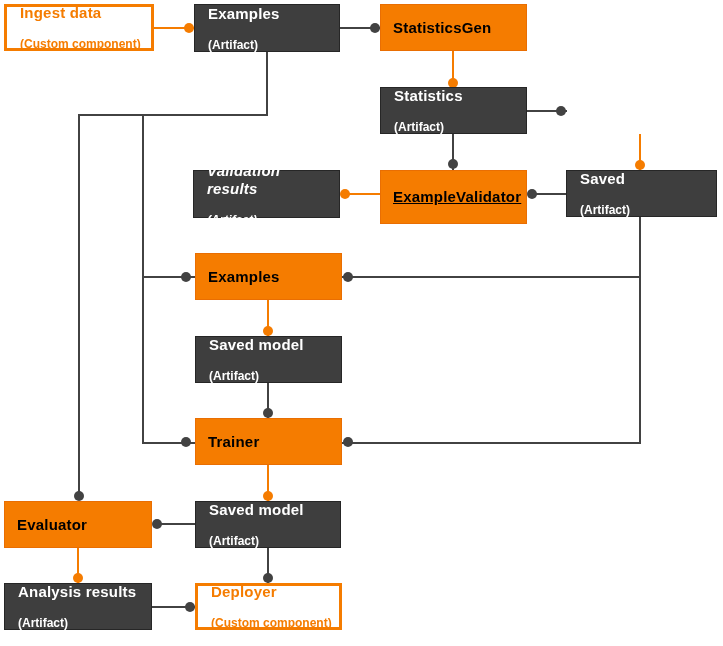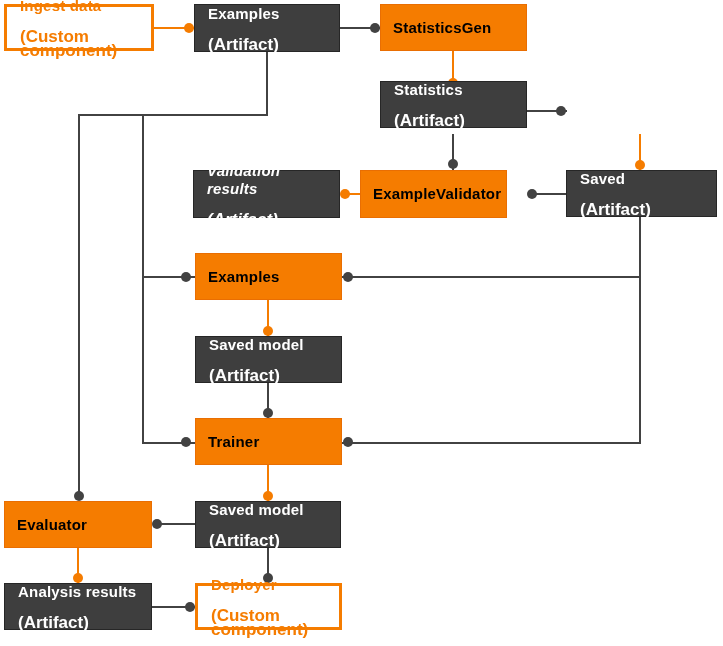--- a/index.html
+++ b/index.html
@@ -15,21 +15,21 @@
   .node {
     position: absolute;
     display: flex;
     flex-direction: column;
     justify-content: center;
     padding-left: 13px;
     padding-right: 6px;
     gap: 15px;
   }
   .node .title   { font-size: 15px; font-weight: 700; letter-spacing: 0.2px; line-height: 18px; }
-  .node .subtitle{ font-size: 17px; font-weight: 700; line-height: 14px; }
+  .node .subtitle{ font-size: 12px; font-weight: 700; line-height: 14px; }
   .node.dark {
     background: #3e3e3e;
     border: 1px solid #262626;
     color: #ffffff;
   }
   .node.solid-orange {
     background: #f57c00;
     border: 1px solid #e96e02;
     color: #000000;
     padding-left: 12px;
@@ -126,32 +126,32 @@
 
   <div class="node dark" style="left:194px; top:4px; width:146px; height:48px;">
     <div class="title">Examples</div>
     <div class="subtitle">(Artifact)</div>
   </div>
 
   <div class="node solid-orange" style="left:380px; top:4px; width:147px; height:47px;">
     <div class="title">StatisticsGen</div>
   </div>
 
-  <div class="node dark" style="left:380px; top:81px; width:147px; height:47px;">
+  <div class="node dark" style="left:380px; top:87px; width:147px; height:47px;">
     <div class="title">Statistics</div>
     <div class="subtitle">(Artifact)</div>
   </div>
 
 
   <div class="node dark" style="left:193px; top:170px; width:147px; height:48px;font-style:italic;">
     <div class="title">Validation results</div>
     <div class="subtitle">(Artifact)</div>
   </div>
 
-  <div class="node solid-orange" style="left:360px; top:170px; width:147px; height:48px;">
+  <div class="node solid-orange" style="left:380px; top:170px; width:147px; height:54px;text-decoration:underline;">
     <div class="title">ExampleValidator</div>
   </div>
 
   <div class="node dark" style="left:566px; top:170px; width:151px; height:47px;">
     <div class="title">Saved</div>
     <div class="subtitle">(Artifact)</div>
   </div>
 
   <div class="node solid-orange" style="left:195px; top:253px; width:147px; height:47px;">
     <div class="title">Examples</div>

